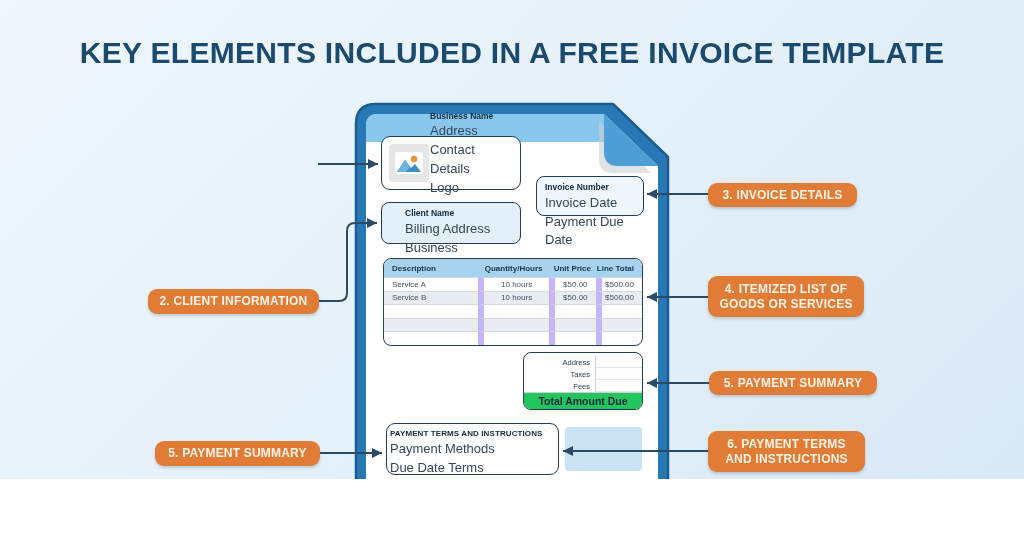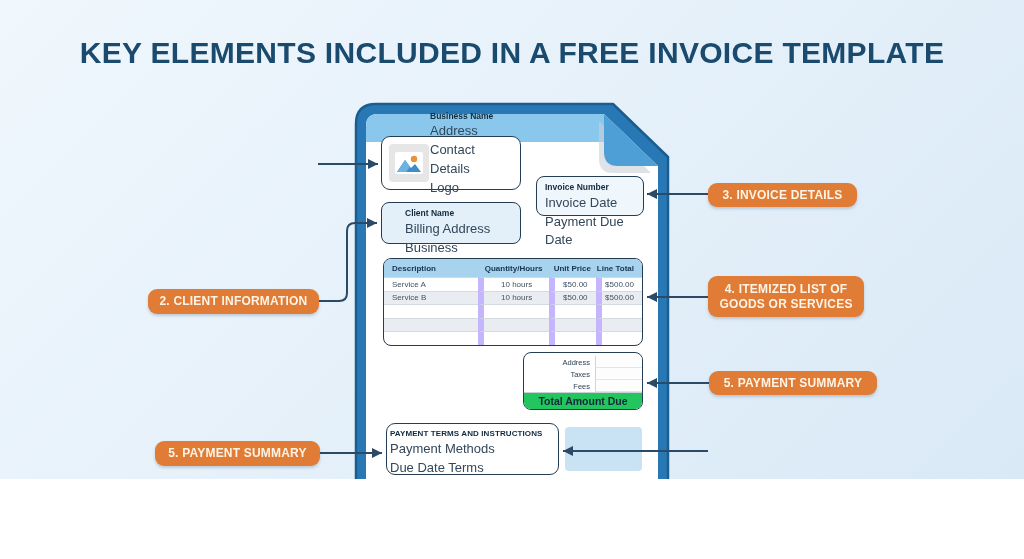--- a/index.html
+++ b/index.html
@@ -208,18 +208,19 @@
       <path marker-end="url(#ah)" d="M320,453 L382,453"></path>
       <path marker-end="url(#ah)" d="M708,451 L563,451"></path>
     </g>
   </svg>
 
   <div class="pill p2">2. CLIENT INFORMATION</div>
   <div class="pill p5l">5. PAYMENT SUMMARY</div>
   <div class="pill p3">3. INVOICE DETAILS</div>
   <div class="pill p4">4. ITEMIZED LIST OF GOODS OR SERVICES</div>
   <div class="pill p5r">5. PAYMENT SUMMARY</div>
+  <div class="pill p6">6. PAYMENT TERMS AND INSTRUCTIONS</div>
 
   <svg class="sparkle" width="38" height="38" viewBox="0 0 38 38">
     <path d="M19,0 C21,12 25,16 38,19 C25,22 21,26 19,38 C17,26 13,22 0,19 C13,16 17,12 19,0 Z" fill="#ffffff"></path>
   </svg>
 
 </div>
 
 </body></html>

